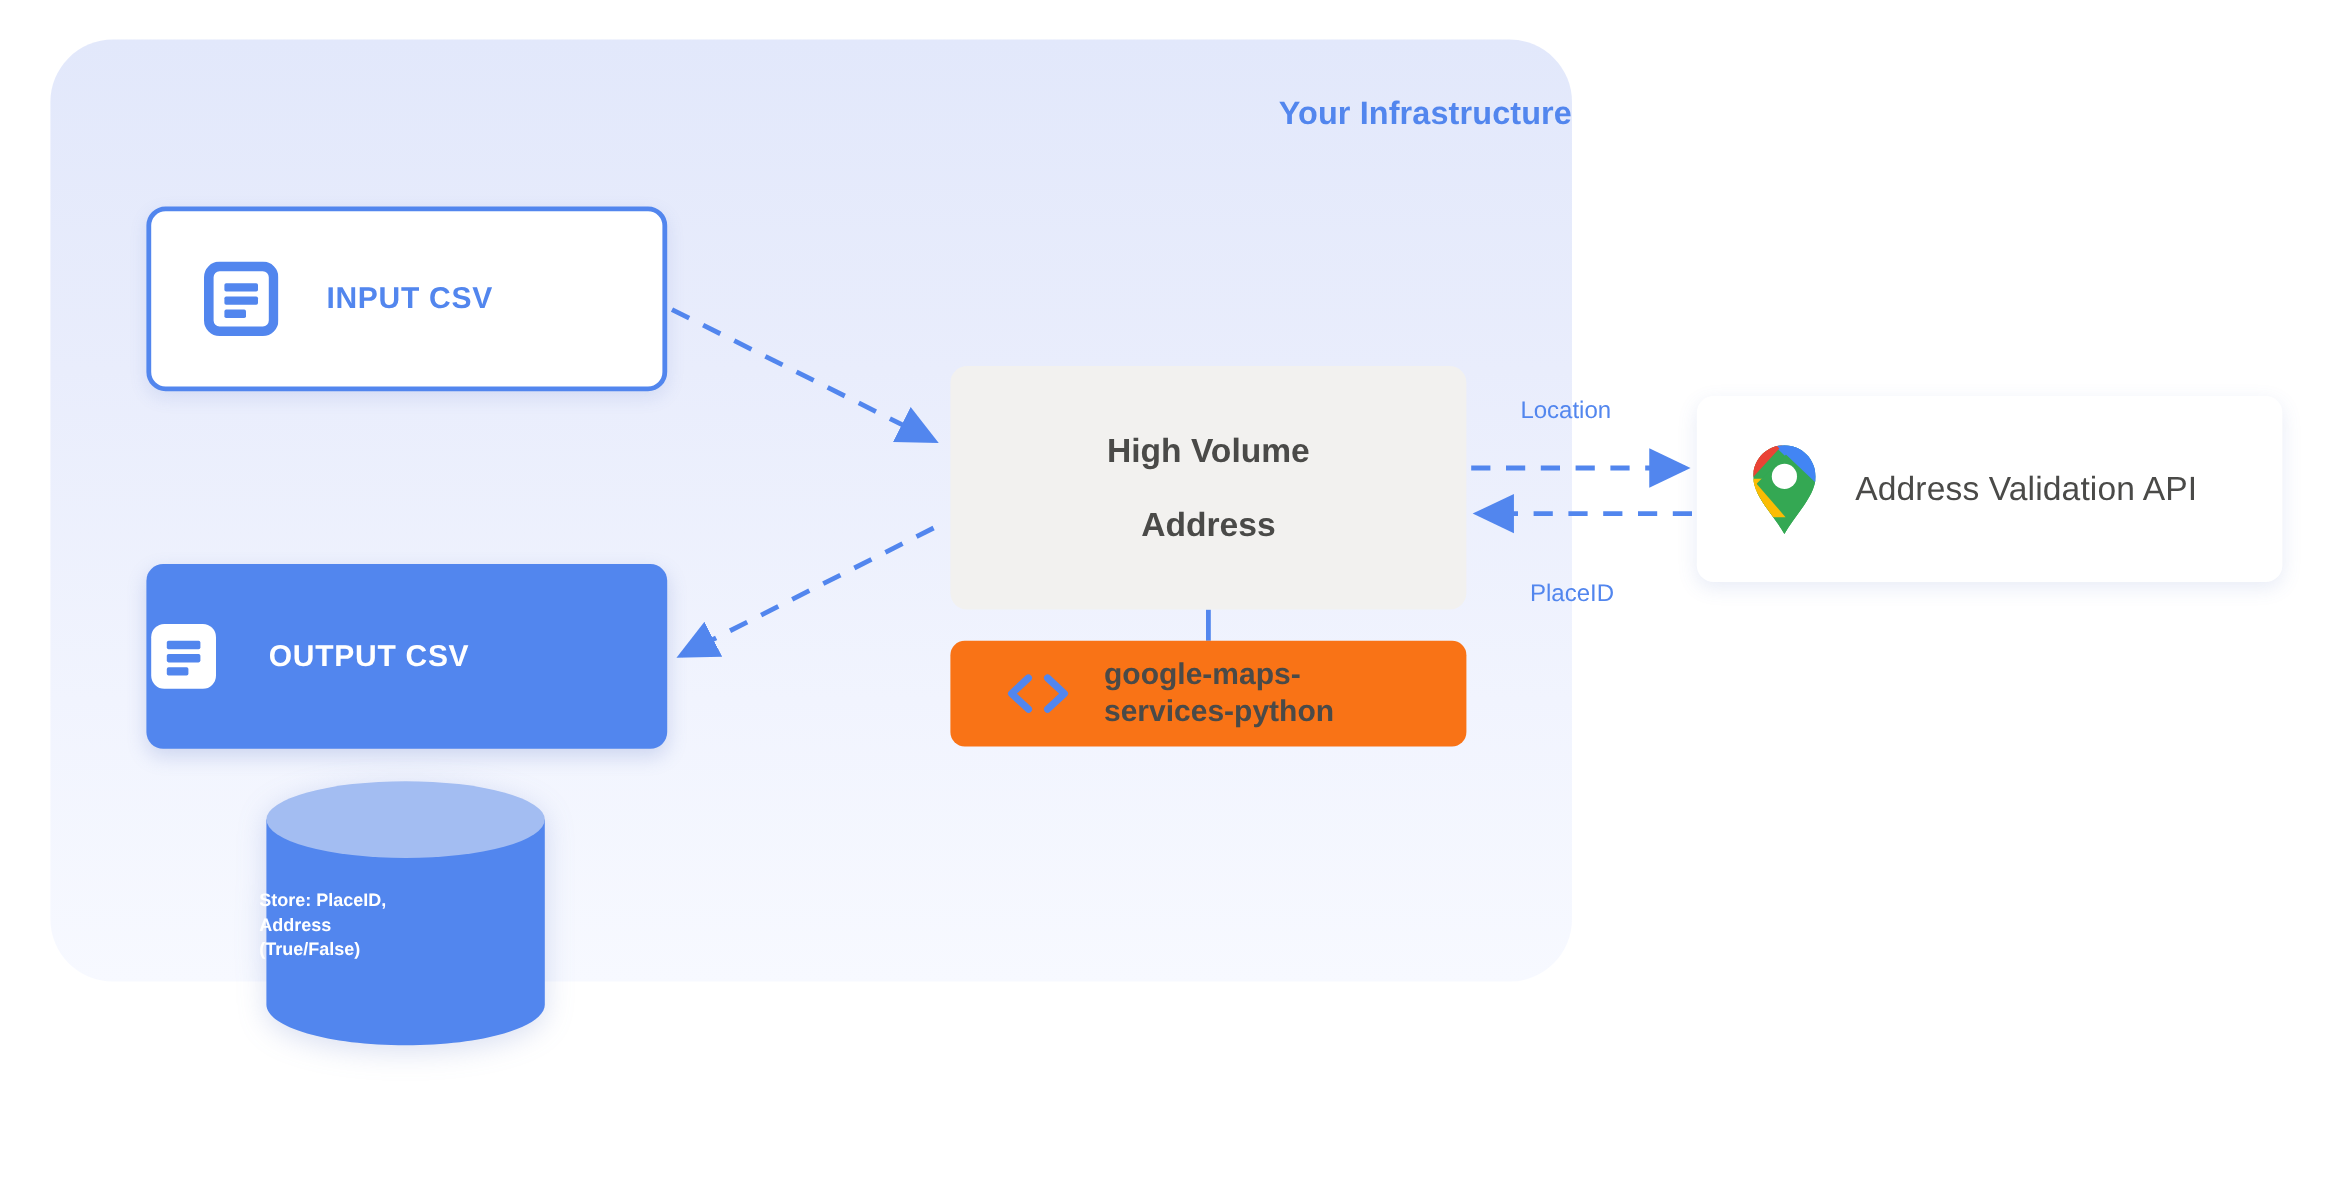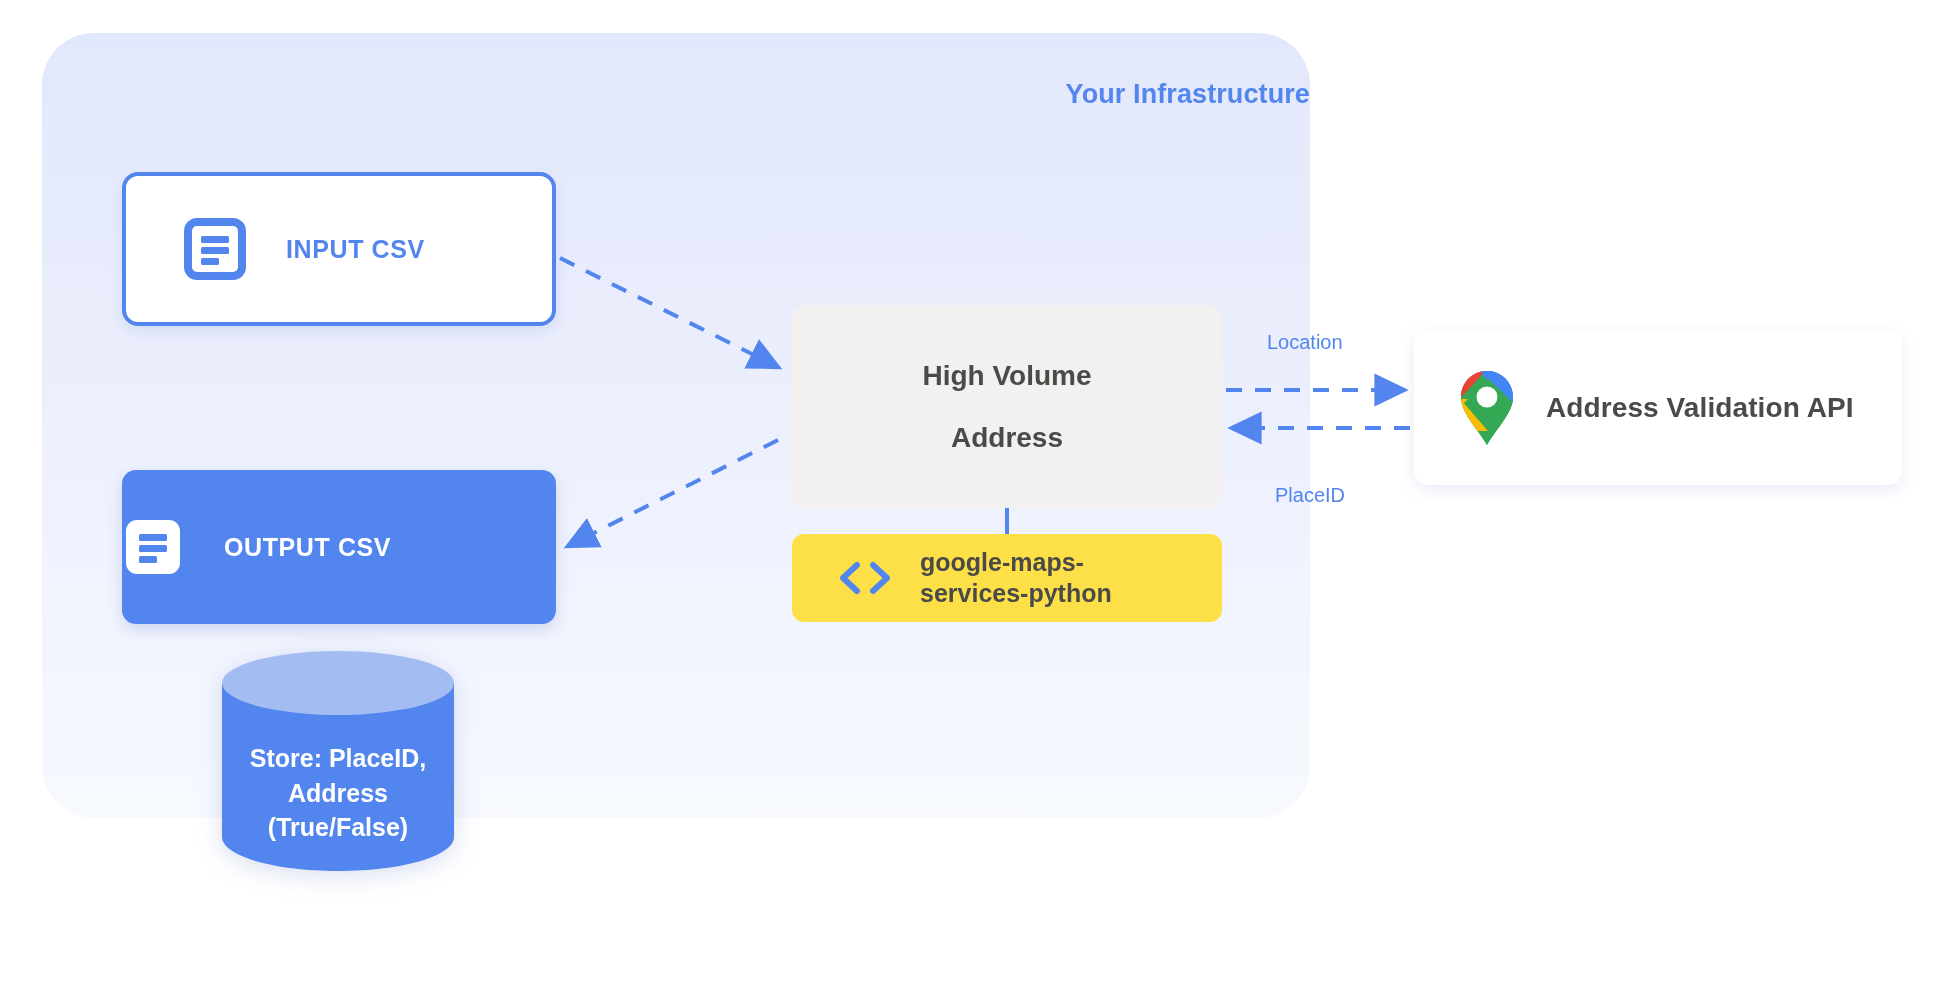--- a/index.html
+++ b/index.html
@@ -65,21 +65,21 @@
   
   #node-input-csv {
     left: 122px;
     top: 172px;
     width: 434px;
     height: 154px;
     background: #ffffff;
     border: 4px solid #5286EE;
     border-radius: 16px;
     box-shadow: 0 5px 14px rgba(80,110,190,0.13);
-    padding-left: 58px;
+    padding-left: 44px;
   }
   #node-input-csv .node-label {
     font-size: 25px;
     font-weight: bold;
     color: #5286EE;
     letter-spacing: 0.6px;
     margin-left: 40px;
   }
 
   
@@ -123,21 +123,21 @@
     line-height: 1.33;
     padding: 0 28px;
   }
 
   
   #node-library {
     left: 792px;
     top: 534px;
     width: 430px;
     height: 88px;
-    background: #fde047;
+    background: #f97316;
     border-radius: 12px;
     padding-left: 44px;
   }
   #node-library .lib-label {
     font-size: 25px;
     font-weight: bold;
     color: #4A4A48;
     line-height: 1.24;
     margin-left: 26px;
   }
@@ -149,21 +149,21 @@
     top: 330px;
     width: 488px;
     height: 155px;
     background: #ffffff;
     border-radius: 14px;
     box-shadow: 0 5px 16px rgba(80,110,190,0.13);
     padding-left: 42px;
   }
   #node-api .api-label {
     font-size: 28px;
-    font-weight: bold;
+    font-weight: normal;
     color: #4A4A48;
     margin-left: 28px;
     letter-spacing: 0.1px;
   }
   .gmaps-icon { width: 62px; height: 78px; flex: 0 0 auto; }
 
   
   #node-database {
     position: absolute;
     left: 216px;
@@ -171,22 +171,22 @@
     width: 244px;
     height: 230px;
     filter: drop-shadow(0 5px 12px rgba(80,110,190,0.22));
   }
   #db-svg { position: absolute; left: 0; top: 0; }
   #db-text {
     position: absolute;
     left: 0;
     top: 96px;
     width: 244px;
-    text-align: center;
-    font-size: 25px;
+    text-align: left;
+    font-size: 15px;
     font-weight: bold;
     color: #ffffff;
     line-height: 1.38;
     white-space: pre-line;
   }
 
   
   .edge-label {
     position: absolute;
     font-size: 20px;

